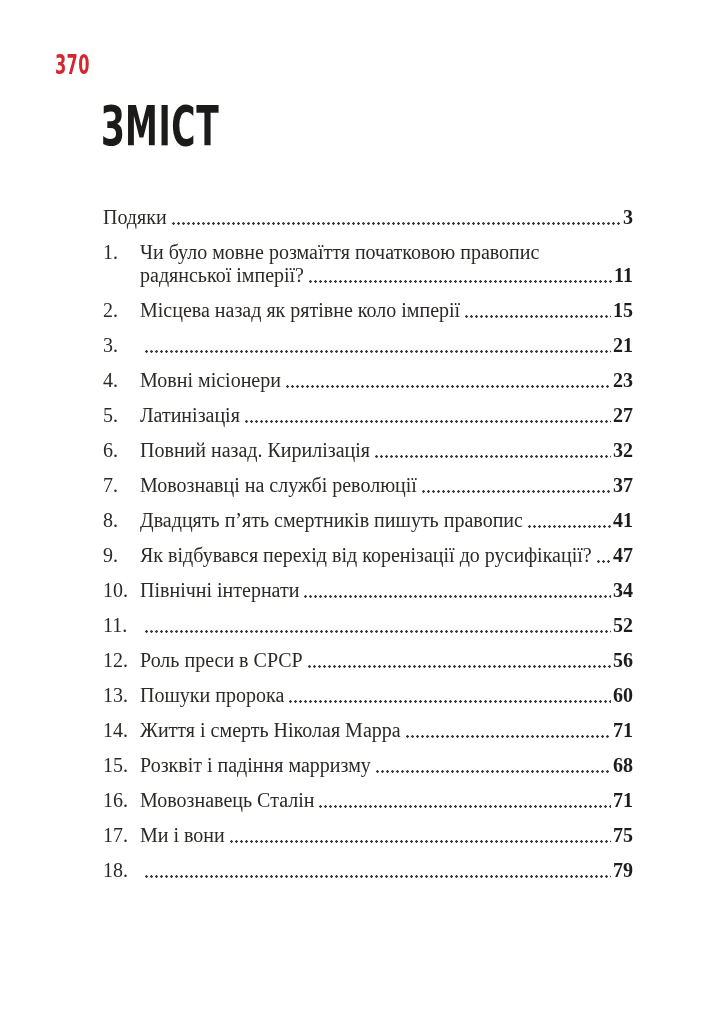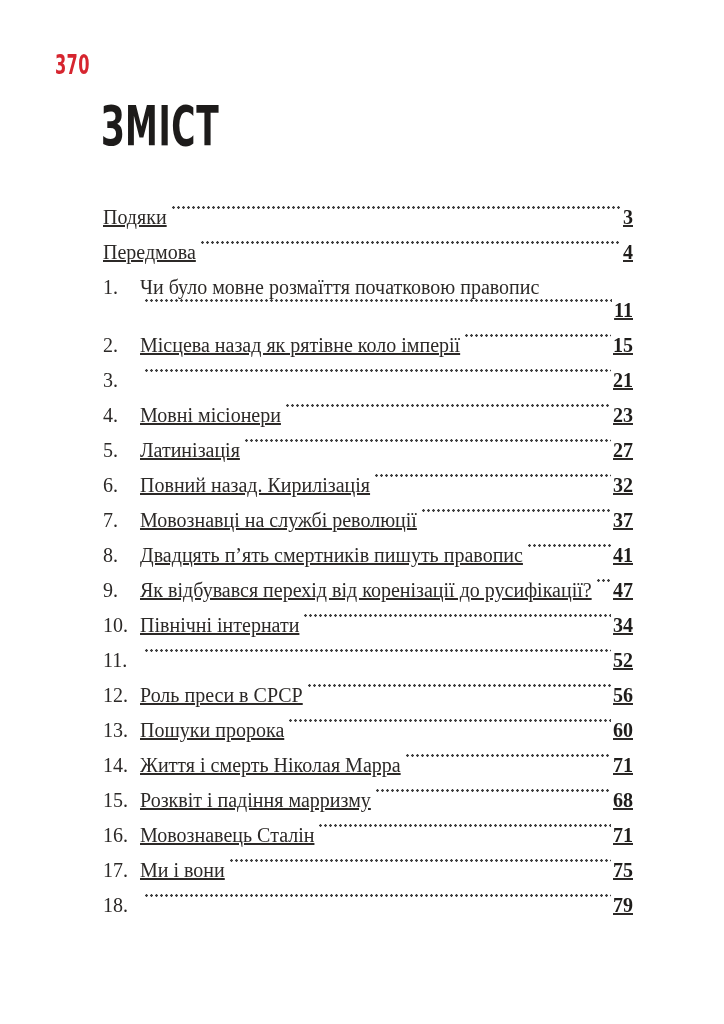--- a/index.html
+++ b/index.html
@@ -61,23 +61,22 @@
   }
   .toc-body {
     flex: 1;
     min-width: 0;
   }
   .toc-preline {
     line-height: 23px;
   }
   .toc-final {
     display: flex;
-    align-items: flex-start;
+    align-items: flex-end;
     line-height: 23px;
-    text-decoration: underline;
   }
   .toc-title {
     white-space: nowrap;
   }
   .toc-leader {
     flex: 1 1 auto;
     min-width: 8px;
     height: 3px;
     margin: 0 2px 4px 4px;
     background-image: radial-gradient(circle, var(--dot-gray, #3e3e3e) 1.05px, rgba(0,0,0,0) 1.5px);
@@ -105,37 +104,27 @@
     <span class="toc-body">
       <span class="toc-prelines"></span>
       <span class="toc-final">
         <span class="toc-title">Подяки</span>
         <span class="toc-leader"></span>
         <span class="toc-page">3</span>
       </span>
     </span>
   </div>
 
-  <div class="toc-row no-num">
-
-    <span class="toc-body">
-      <span class="toc-prelines"></span>
-      <span class="toc-final">
-        <span class="toc-title">Передмова</span>
-        <span class="toc-leader"></span>
-        <span class="toc-page">4</span>
-      </span>
-    </span>
-  </div>
 
   <div class="toc-row">
     <span class="toc-num">1.</span>
     <span class="toc-body">
       <span class="toc-prelines"><div class="toc-preline">Чи було мовне розмаїття початковою правопис</div></span>
       <span class="toc-final">
+        <span class="toc-title">радянської імперії?</span>
         <span class="toc-leader"></span>
         <span class="toc-page">11</span>
       </span>
     </span>
   </div>
 
   <div class="toc-row">
     <span class="toc-num">2.</span>
     <span class="toc-body">
       <span class="toc-prelines"></span>

